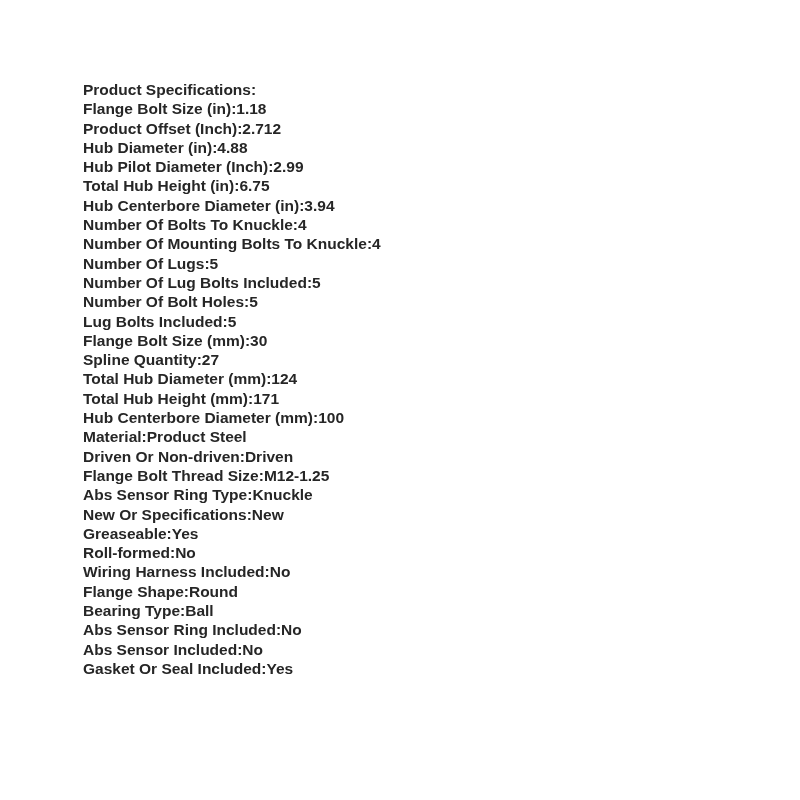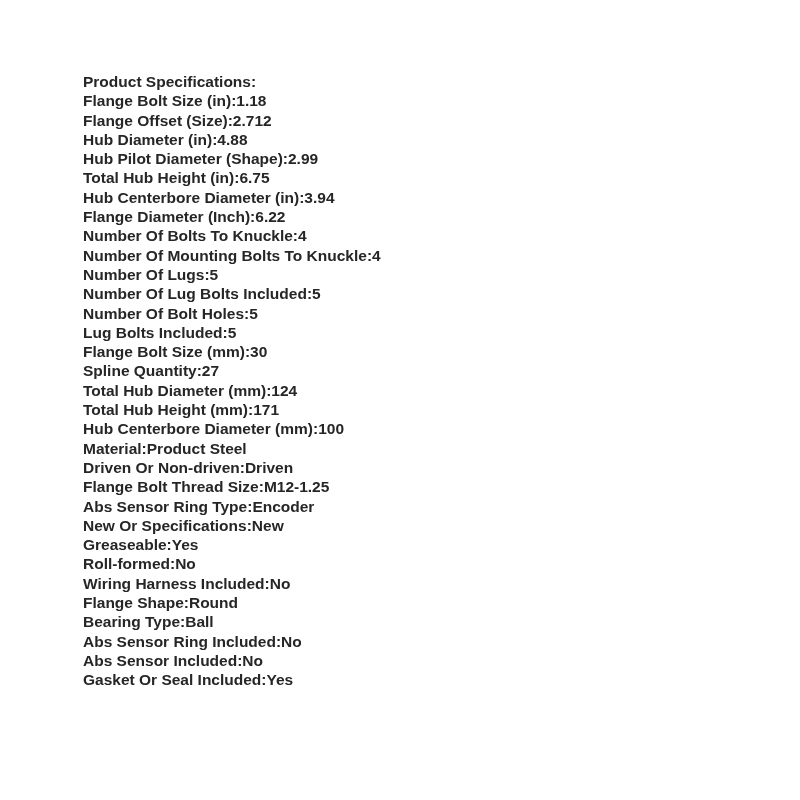--- a/index.html
+++ b/index.html
@@ -11,61 +11,60 @@
     width: 800px;
     height: 800px;
     position: relative;
     overflow: hidden;
     font-family: "Liberation Sans", "DejaVu Sans", sans-serif;
     color: #262626;
   }
   .spec-container {
     position: absolute;
     left: 83px;
-    top: 72px;
+    top: 80px;
     font-size: 15.5px;
     line-height: 19.3px;
     letter-spacing: 0;
     white-space: nowrap;
   }
   .spec-title {
     font-weight: bold;
   }
   .spec-row {
     font-weight: bold;
   }
 </style>
 </head>
 <body style="background: rgb(255, 255, 255); color: rgb(38, 38, 38);">
 
 <div class="spec-container">
   <div class="spec-title">Product Specifications:</div>
   <div>
       <div class="spec-row"><span>Flange Bolt Size (in)</span><span>:</span><span>1.18</span></div>
-      <div class="spec-row"><span>Flange Offset (Size)</span><span>:</span><span>2.712</span></div>
+      <div class="spec-row"><span>Product Offset (Inch)</span><span>:</span><span>2.712</span></div>
       <div class="spec-row"><span>Hub Diameter (in)</span><span>:</span><span>4.88</span></div>
-      <div class="spec-row"><span>Hub Pilot Diameter (Shape)</span><span>:</span><span>2.99</span></div>
+      <div class="spec-row"><span>Hub Pilot Diameter (Inch)</span><span>:</span><span>2.99</span></div>
       <div class="spec-row"><span>Total Hub Height (in)</span><span>:</span><span>6.75</span></div>
       <div class="spec-row"><span>Hub Centerbore Diameter (in)</span><span>:</span><span>3.94</span></div>
-      <div class="spec-row"><span>Flange Diameter (Inch)</span><span>:</span><span>6.22</span></div>
       <div class="spec-row"><span>Number Of Bolts To Knuckle</span><span>:</span><span>4</span></div>
       <div class="spec-row"><span>Number Of Mounting Bolts To Knuckle</span><span>:</span><span>4</span></div>
       <div class="spec-row"><span>Number Of Lugs</span><span>:</span><span>5</span></div>
       <div class="spec-row"><span>Number Of Lug Bolts Included</span><span>:</span><span>5</span></div>
       <div class="spec-row"><span>Number Of Bolt Holes</span><span>:</span><span>5</span></div>
       <div class="spec-row"><span>Lug Bolts Included</span><span>:</span><span>5</span></div>
       <div class="spec-row"><span>Flange Bolt Size (mm)</span><span>:</span><span>30</span></div>
       <div class="spec-row"><span>Spline Quantity</span><span>:</span><span>27</span></div>
       <div class="spec-row"><span>Total Hub Diameter (mm)</span><span>:</span><span>124</span></div>
       <div class="spec-row"><span>Total Hub Height (mm)</span><span>:</span><span>171</span></div>
       <div class="spec-row"><span>Hub Centerbore Diameter (mm)</span><span>:</span><span>100</span></div>
       <div class="spec-row"><span>Material</span><span>:</span><span>Product Steel</span></div>
       <div class="spec-row"><span>Driven Or Non-driven</span><span>:</span><span>Driven</span></div>
       <div class="spec-row"><span>Flange Bolt Thread Size</span><span>:</span><span>M12-1.25</span></div>
-      <div class="spec-row"><span>Abs Sensor Ring Type</span><span>:</span><span>Encoder</span></div>
+      <div class="spec-row"><span>Abs Sensor Ring Type</span><span>:</span><span>Knuckle</span></div>
       <div class="spec-row"><span>New Or Specifications</span><span>:</span><span>New</span></div>
       <div class="spec-row"><span>Greaseable</span><span>:</span><span>Yes</span></div>
       <div class="spec-row"><span>Roll-formed</span><span>:</span><span>No</span></div>
       <div class="spec-row"><span>Wiring Harness Included</span><span>:</span><span>No</span></div>
       <div class="spec-row"><span>Flange Shape</span><span>:</span><span>Round</span></div>
       <div class="spec-row"><span>Bearing Type</span><span>:</span><span>Ball</span></div>
       <div class="spec-row"><span>Abs Sensor Ring Included</span><span>:</span><span>No</span></div>
       <div class="spec-row"><span>Abs Sensor Included</span><span>:</span><span>No</span></div>
       <div class="spec-row"><span>Gasket Or Seal Included</span><span>:</span><span>Yes</span></div>
     </div>

